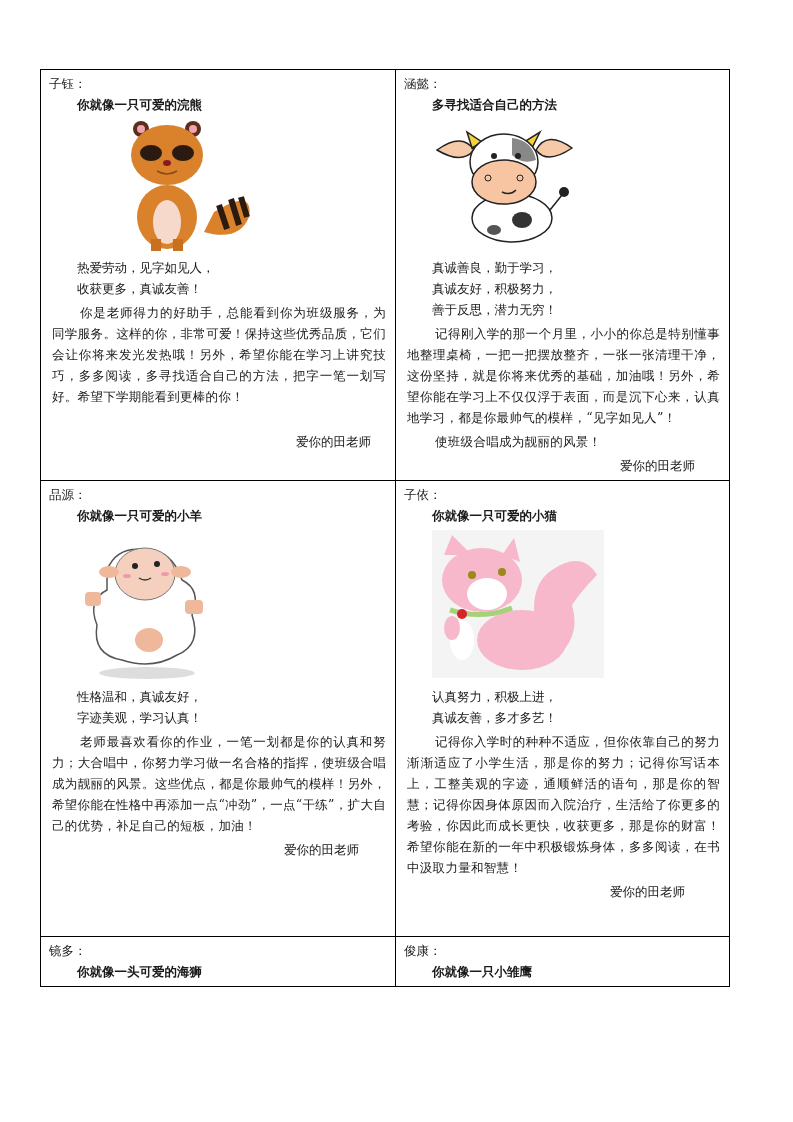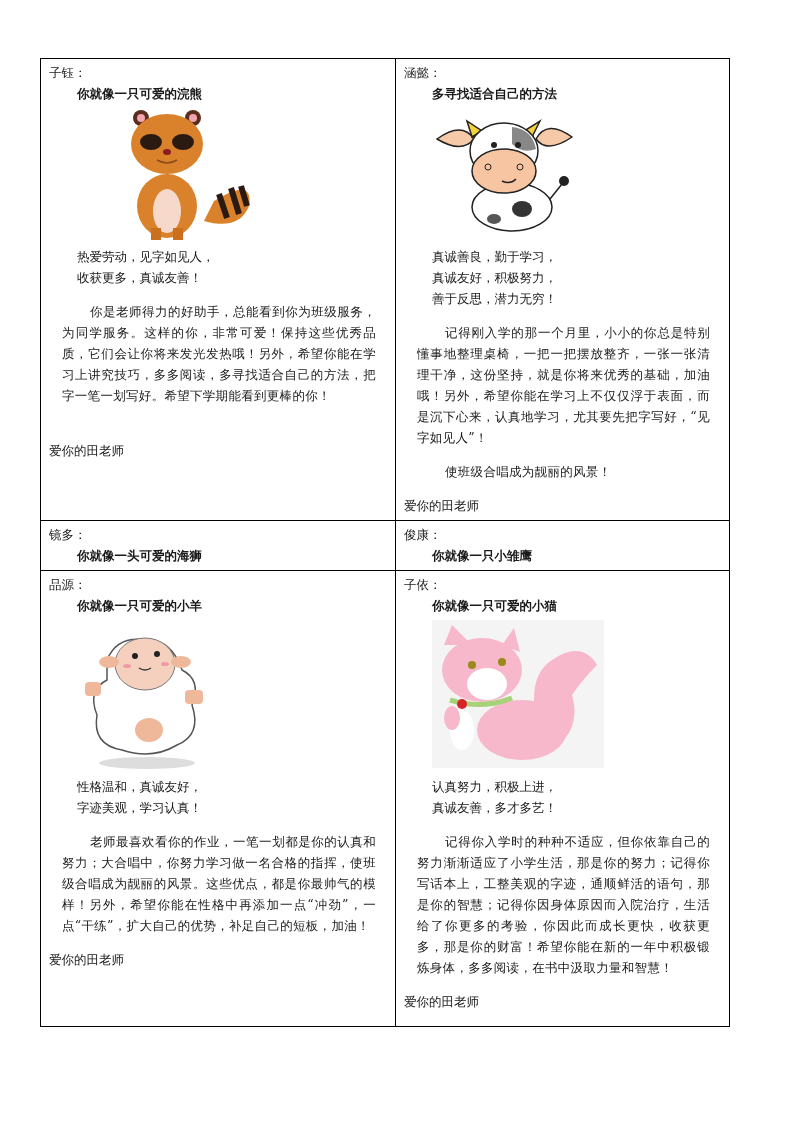--- a/index.html
+++ b/index.html
@@ -1,26 +1,26 @@
 <!DOCTYPE html>
 <html><head>
   <meta charset="utf-8">
   <style>
     html, body { margin: 0; padding: 0; background: #ffffff; }
     body { width: 793px; height: 1122px; position: relative; font-family: "DejaVu Serif", "Liberation Serif", serif; color: #1a1a1a; }
-    .page { position: absolute; left: 40px; top: 58px; width: 548px; }
+    .page { position: absolute; left: 40px; top: 69px; width: 548px; }
     table.grid { border-collapse: collapse; width: 690px; table-layout: fixed; }
     table.grid td { border: 1px solid #000; vertical-align: top; padding: 3px 6px 4px 8px; font-size: 12.5px; line-height: 21px; }
     td.c-left { width: 340px; }
     .name { display: block; }
     .intro { display: block; padding-left: 28px; font-weight: bold; }
     .picwrap { height: 140px; position: relative; }
     .tag { display: block; padding-left: 28px; }
-    .para { text-indent: 28px; margin: 13px; text-align: justify; letter-spacing: 0.3px; }
-    .sign { display: block; text-align: left; padding-right: 18px; }
+    .para { text-indent: 28px; margin: 3px; text-align: justify; letter-spacing: 0.3px; }
+    .sign { display: block; text-align: right; padding-right: 18px; }
     svg { display: block; }
   </style>
 </head>
 <body>
 
 <div class="page">
   <table class="grid">
     <tbody>
         <tr>
       <td class="c-left" style="height:388px;">
@@ -71,33 +71,23 @@
                 <circle cx="86" cy="36" r="3" fill="#222"></circle>
             <ellipse cx="72" cy="62" rx="32" ry="22" fill="#f7c5a2" stroke="#222" stroke-width="1.5"></ellipse>
             <circle cx="56" cy="58" r="3" fill="none" stroke="#222"></circle>
                 <circle cx="88" cy="58" r="3" fill="none" stroke="#222"></circle>
             <path d="M70 72 Q78 76 84 70" stroke="#222" stroke-width="1.5" fill="none"></path>
           </svg>
         </div>
         <span class="tag">真诚善良，勤于学习，</span>
         <span class="tag">真诚友好，积极努力，</span>
         <span class="tag">善于反思，潜力无穷！</span>
-        <p class="para">记得刚入学的那一个月里，小小的你总是特别懂事地整理桌椅，一把一把摆放整齐，一张一张清理干净，这份坚持，就是你将来优秀的基础，加油哦！另外，希望你能在学习上不仅仅浮于表面，而是沉下心来，认真地学习，尤其要先把字写好，“见字如见人”！</p>
+        <p class="para">记得刚入学的那一个月里，小小的你总是特别懂事地整理桌椅，一把一把摆放整齐，一张一张清理干净，这份坚持，就是你将来优秀的基础，加油哦！另外，希望你能在学习上不仅仅浮于表面，而是沉下心来，认真地学习，都是你最帅气的模样，“见字如见人”！</p>
         <p class="para">使班级合唱成为靓丽的风景！</p>
         <span class="sign" style="padding-right:28px;">爱你的田老师</span>
-      </td>
-    </tr>
-    <tr>
-      <td class="c-left" style="height:38px;">
-        <span class="name">镜多：</span>
-        <span class="intro">你就像一头可爱的海狮</span>
-      </td>
-      <td style="height:38px;">
-        <span class="name">俊康：</span>
-        <span class="intro">你就像一只小雏鹰</span>
       </td>
     </tr>
     <tr>
       <td class="c-left" style="height:448px;">
         <span class="name">品源：</span>
         <span class="intro">你就像一只可爱的小羊</span>
         <div class="picwrap" style="height:160px;">
           <svg width="135" height="150" viewBox="0 0 135 150" style="position:absolute;left:28px;top:4px;">
             <ellipse cx="70" cy="143" rx="48" ry="6" fill="#ddd"></ellipse>
             <path d="M30 60 Q10 70 20 95 Q15 125 45 130 Q75 140 100 125 Q125 115 115 85 Q125 60 105 50 Q95 20 70 20 Q40 15 30 40 Z" fill="#fff" stroke="#555" stroke-width="1.5"></path>
@@ -138,15 +128,25 @@
             <ellipse cx="30" cy="110" rx="12" ry="20" fill="#fff"></ellipse>
             <ellipse cx="20" cy="98" rx="8" ry="12" fill="#f7b8cb"></ellipse>
           </svg>
         </div>
         <span class="tag">认真努力，积极上进，</span>
         <span class="tag">真诚友善，多才多艺！</span>
         <p class="para">记得你入学时的种种不适应，但你依靠自己的努力渐渐适应了小学生活，那是你的努力；记得你写话本上，工整美观的字迹，通顺鲜活的语句，那是你的智慧；记得你因身体原因而入院治疗，生活给了你更多的考验，你因此而成长更快，收获更多，那是你的财富！希望你能在新的一年中积极锻炼身体，多多阅读，在书中汲取力量和智慧！</p>
         <span class="sign" style="padding-right:38px;">爱你的田老师</span>
       </td>
     </tr>
+    <tr>
+      <td class="c-left" style="height:38px;">
+        <span class="name">镜多：</span>
+        <span class="intro">你就像一头可爱的海狮</span>
+      </td>
+      <td style="height:38px;">
+        <span class="name">俊康：</span>
+        <span class="intro">你就像一只小雏鹰</span>
+      </td>
+    </tr>
   </tbody>
     </table>
 </div>
 
 </body></html>

